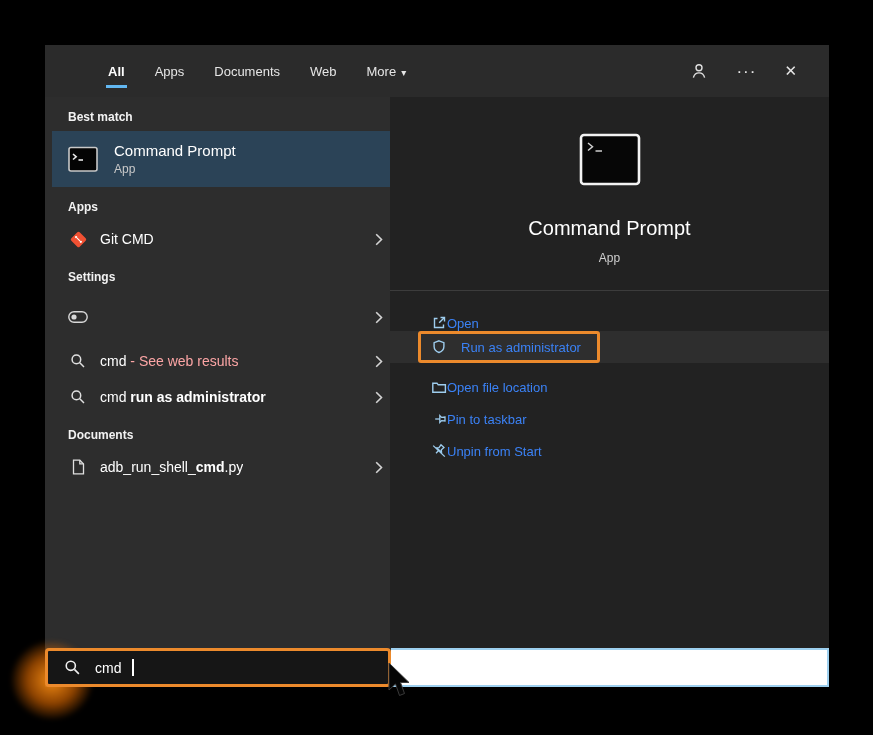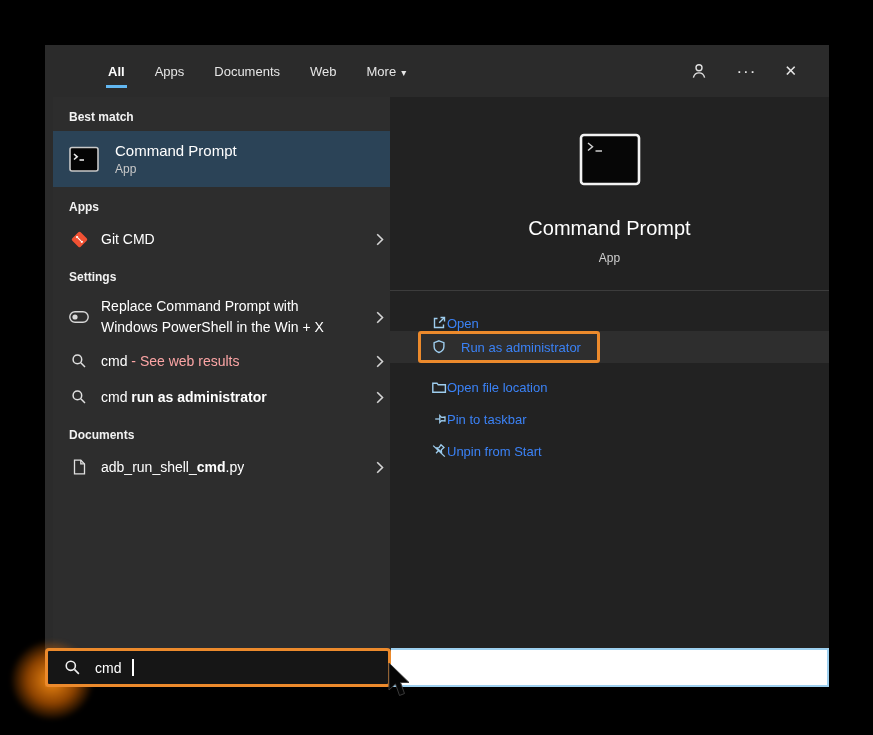--- a/index.html
+++ b/index.html
@@ -13,21 +13,21 @@
   .tab{margin-right:30px;font-size:13px;color:#e6e6e6;position:relative;cursor:pointer;white-space:nowrap;}
   .tab.active{font-weight:700;color:#fff;}
   .tab.active::after{content:"";position:absolute;left:-2px;right:-2px;bottom:-9px;height:3px;background:#62b7f1;}
   .more-arrow{font-size:10px;margin-left:5px;color:#e6e6e6;}
   .tabbar-right{margin-left:auto;display:flex;align-items:center;gap:28px;padding-right:6px;}
   .tb-icon{color:#e6e6e6;cursor:pointer;display:flex;align-items:center;}
   .tb-ellipsis{font-size:17px;letter-spacing:1px;line-height:1;}
   .tb-close{font-size:15px;}
 
   
-  .left-panel{position:absolute;top:52px;left:8px;width:345px;height:551px;background:#2d2d2d;overflow:hidden;}
+  .left-panel{position:absolute;top:52px;left:0;width:345px;height:551px;background:#2d2d2d;overflow:hidden;padding-left:7px;}
   .section-header{padding:13px 16px 7px 16px;font-size:12px;font-weight:700;color:#f2f2f2;line-height:14px;}
   .result-item{display:flex;align-items:center;height:36px;padding:0 14px;gap:10px;
                font-size:14px;color:#fff;cursor:pointer;box-sizing:border-box;}
   .icon-cell{width:24px;display:flex;justify-content:center;align-items:center;flex:none;}
   .item-label{white-space:nowrap;overflow:hidden;}
   .item-label .dim{color:#fca5a5;}
   .item-label b{font-weight:700;}
   .chevron{margin-left:auto;display:flex;align-items:center;flex:none;padding-left:8px;}
   .best-match{height:56px;background:#2b4357;}
   .bm-text{display:flex;flex-direction:column;gap:3px;margin-left:4px;}
@@ -137,24 +137,20 @@
       </div>
 
       <div class="section-header">Settings</div>
       <div class="result-item settings-item">
         <span class="icon-cell">
           <svg width="20" height="12" viewBox="0 0 20 12">
             <rect x="0.8" y="0.8" width="18.4" height="10.4" rx="5.2" fill="none" stroke="#d8d8d8" stroke-width="1.4"></rect>
             <circle cx="6" cy="6" r="2.6" fill="#d8d8d8"></circle>
           </svg>
         </span>
-        <span class="settings-text">
-          <span>Replace Command Prompt with</span>
-          <span>Windows PowerShell in the Win + X</span>
-        </span>
         <span class="chevron">
           <svg width="8" height="13" viewBox="0 0 8 13">
               <path d="M1.2 1.2L6.5 6.5 1.2 11.8" fill="none" stroke="#d4d4d4" stroke-width="1.6"></path>
             </svg>
         </span>
       </div>
 
 
       <div class="result-item">
         <span class="icon-cell">

